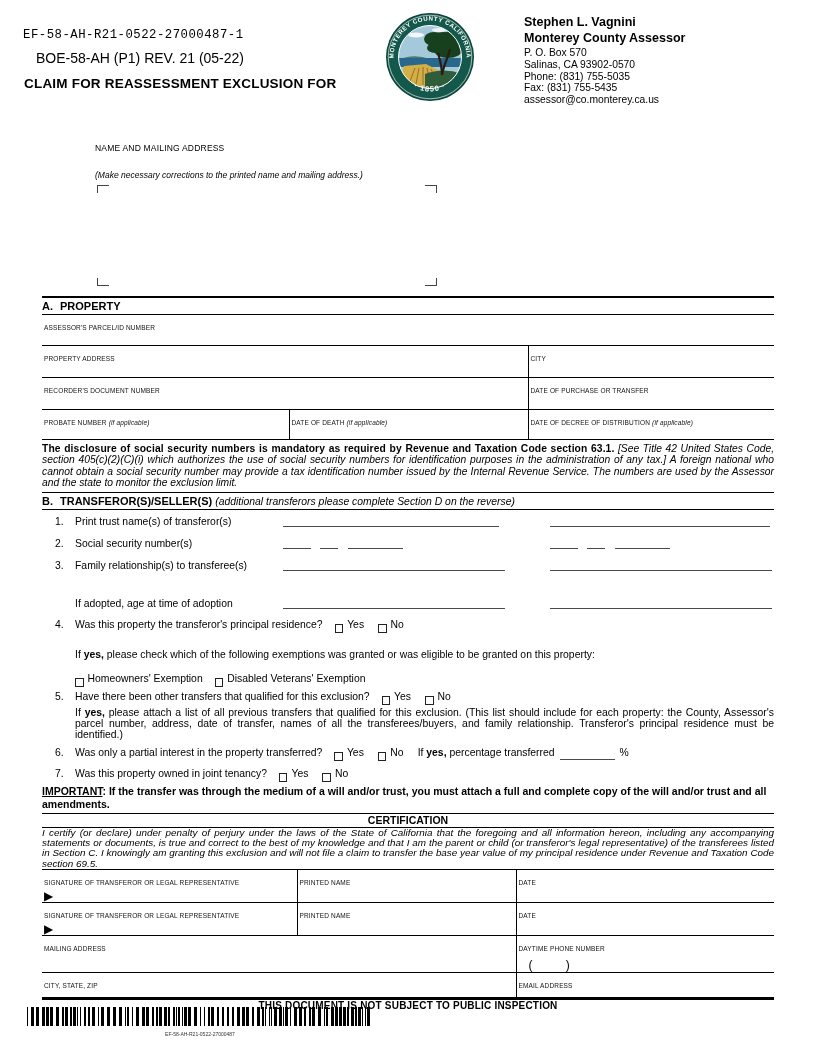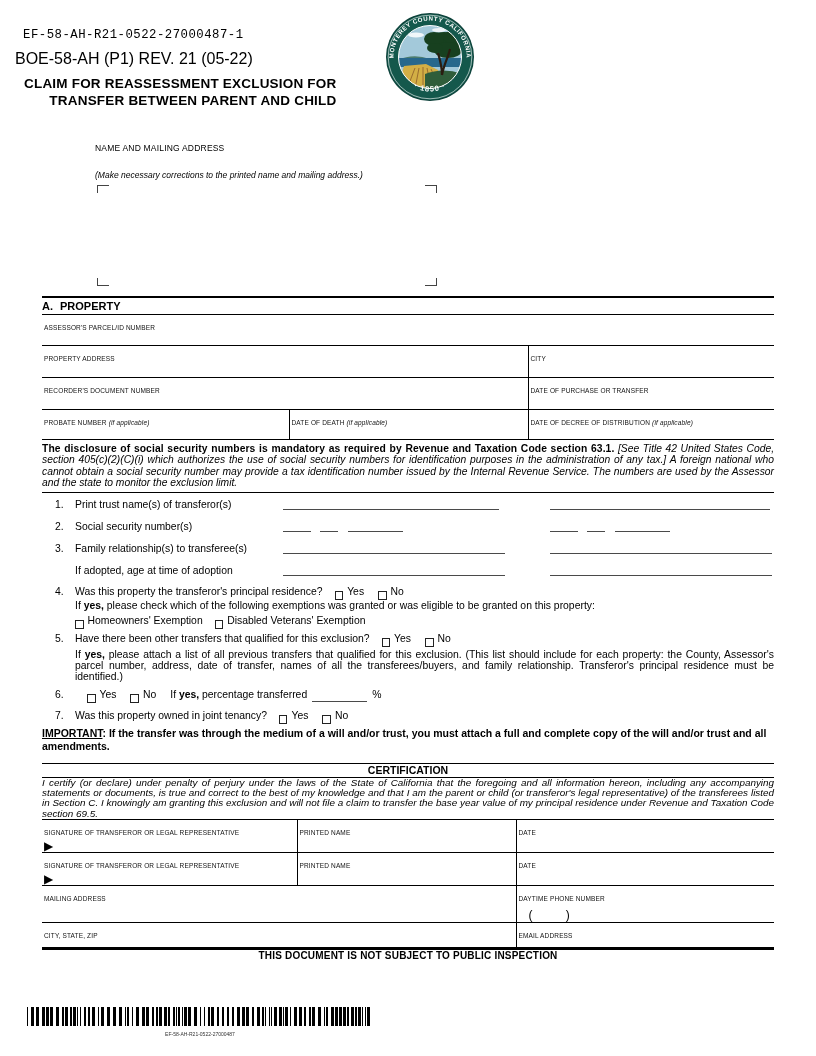--- a/index.html
+++ b/index.html
@@ -2,21 +2,21 @@
 <html><head>
 <meta charset="utf-8">
 <title>Form</title>
 <style>
   * { margin:0; padding:0; box-sizing:border-box; }
   body { background:#888; font-family:"Liberation Sans","DejaVu Sans",sans-serif; color:#000; }
   .page { position:relative; width:816px; height:1056px; background:#fff; margin:0 auto; overflow:hidden; }
 
   
   .doc-id { position:absolute; left:23px; top:28px; font-family:"Liberation Mono","DejaVu Sans Mono",monospace; font-size:12.3px; letter-spacing:.5px; }
-  .form-no { position:absolute; left:15px; top:50px; font-size:16px; }
+  .form-no { position:absolute; left:36px; top:50px; font-size:14px; }
   .form-title { position:absolute; left:24px; top:76px; font-size:13.5px; font-weight:bold; line-height:16.5px; letter-spacing:.2px;text-align:right; }
   .seal { position:absolute; left:385px; top:12px; width:90px; height:92px; }
   .assessor { position:absolute; left:524px; top:14px; }
   .assessor .a-name { font-size:12.5px; font-weight:bold; line-height:16px; }
   .assessor .a-office { font-size:12.5px; font-weight:bold; line-height:17px; }
   .assessor .a-line { font-size:10.3px; line-height:11.8px; }
 
   
   .addr-label { position:absolute; left:95px; top:143px; font-size:8.5px; letter-spacing:.2px; }
   .addr-note { position:absolute; left:95px; top:170px; font-size:8.5px; font-style:italic; }
@@ -46,21 +46,21 @@
   .qlist { padding-top:0; }
   .qrow { position:relative; display:flex; align-items:flex-end; font-size:10.4px; line-height:14px; height:14px; }
   .qnum { display:inline-block; width:20px; margin-left:13px; flex:none; }
   .indent { margin-left:33px; }
   .blank { position:absolute; bottom:2px; border-bottom:1.5px solid #4a4a4a; height:1px; }
   .ib { display:inline-block; border-bottom:1.5px solid #4a4a4a; height:10px; margin:0 5px; }
   .cb { display:inline-block; width:8.5px; height:8.5px; border:1.1px solid #222; margin:0 4px -1px 0; flex:none; }
   .gap12 { display:inline-block; width:12px; } .gap14 { display:inline-block; width:14px; }
   .note3 { margin-left:33px; width:699px; font-size:10.4px; line-height:11.4px; text-align:justify; margin-top:3px; }
 
-  .important { margin-top:4px; padding-bottom:10px; border-bottom:1px solid #000; font-size:10.5px; font-weight:bold; line-height:13px; }
+  .important { margin-top:4px; padding-bottom:2px; border-bottom:1px solid #000; font-size:10.5px; font-weight:bold; line-height:13px; }
   .important .u { text-decoration:underline; }
   .cert-hdr { text-align:center; font-size:10.5px; font-weight:bold; border-bottom:1px solid #000; padding:0 0 1px 0; }
   .cert-text { font-size:9.9px; font-style:italic; line-height:10.3px; text-align:justify; }
 
   table.sig { border-collapse:collapse; width:732px; table-layout:fixed; border-top:1px solid #000; }
   table.sig td { border-bottom:1px solid #000; vertical-align:top; padding:1px 2px 0 2px; }
   table.sig td.vl { border-left:1px solid #000; }
   .arrow { font-size:12px; line-height:12px; margin-top:1px; }
   .parens { font-size:12px; white-space:pre; margin:3px 0 0 10px; }
 
@@ -72,21 +72,20 @@
 </style>
 </head>
 <body>
 
 <div class="page">
 
   <div class="doc-id">EF-58-AH-R21-0522-27000487-1</div>
   <div class="form-no">BOE-58-AH (P1) REV. 21 (05-22)</div>
   <div class="form-title">
     <div>CLAIM FOR REASSESSMENT EXCLUSION FOR</div>
-    <div>TRANSFER BETWEEN PARENT AND CHILD</div>
   </div>
 
   <div class="seal">
     <svg width="90" height="92" viewBox="0 0 90 92">
       <defs>
         <clipPath id="sealclip">
             <circle cx="45" cy="45" r="31.5"></circle>
           </clipPath>
         <path id="arcTop" d="M 16.9,68.4 A 36.5,36.5 0 1 1 73.1,68.4" fill="none"></path>
         <path id="arcBot" d="M 25,73 A 34,34 0 0 0 65,73" fill="none"></path>
@@ -121,20 +120,29 @@
       <circle cx="45" cy="45" r="31.5" fill="none" stroke="#ffffff" stroke-width="1"></circle>
       <text font-family="Liberation Sans, DejaVu Sans, sans-serif" font-size="6.1" font-weight="bold" fill="#ffffff" letter-spacing="0.6">
         <textPath href="#arcTop" startOffset="50%" text-anchor="middle">MONTEREY COUNTY CALIFORNIA</textPath>
       </text>
       <text font-family="Liberation Sans, DejaVu Sans, sans-serif" font-size="7.5" font-weight="bold" fill="#ffffff" letter-spacing="1">
         <textPath href="#arcBot" startOffset="50%" text-anchor="middle">· 1850 ·</textPath>
       </text>
     </svg>
   </div>
 
+  <div class="assessor">
+    <div class="a-name">Stephen L. Vagnini</div>
+    <div class="a-office">Monterey County Assessor</div>
+    <div class="a-line">P. O. Box 570</div>
+    <div class="a-line">Salinas, CA 93902-0570</div>
+    <div class="a-line">Phone: (831) 755-5035</div>
+    <div class="a-line">Fax: (831) 755-5435</div>
+    <div class="a-line">assessor@co.monterey.ca.us</div>
+  </div>
 
   <div class="addr-label">NAME AND MAILING ADDRESS</div>
   <div class="addr-note">(Make necessary corrections to the printed name and mailing address.)</div>
   <div class="crn crn-tl"></div>
   <div class="crn crn-tr"></div>
   <div class="crn crn-bl"></div>
   <div class="crn crn-br"></div>
 
   <div class="content">
 
@@ -163,20 +171,21 @@
       <tr style="height:30px">
         <td><span class="fl"><span>PROBATE NUMBER</span> <i>(if applicable)</i></span></td>
         <td class="vl"><span class="fl"><span>DATE OF DEATH</span> <i>(if applicable)</i></span></td>
         <td class="vl"><span class="fl"><span>DATE OF DECREE OF DISTRIBUTION</span> <i>(if applicable)</i></span></td>
       </tr>
     </tbody>
       </table>
 
     <div class="para"><b>The disclosure of social security numbers is mandatory as required by Revenue and Taxation Code section 63.1.</b> <i>[See Title 42 United States Code, section 405(c)(2)(C)(i) which authorizes the use of social security numbers for identification purposes in the administration of any tax.] A foreign national who cannot obtain a social security number may provide a tax identification number issued by the Internal Revenue Service. The numbers are used by the Assessor and the state to monitor the exclusion limit.</i></div>
 
+    <div class="sec-hdr"><span class="sec-letter">B.</span><span>TRANSFEROR(S)/SELLER(S)</span> <span class="sec-note">(additional transferors please complete Section D on the reverse)</span></div>
 
     <div class="qlist">
 
       <div class="qrow" style="margin-top:5px">
         <span class="qnum">1.</span>
         <span>Print trust name(s) of transferor(s)</span>
         <span class="blank" style="left:241px;width:216px"></span>
         <span class="blank" style="left:508px;width:220px"></span>
       </div>
 
@@ -191,43 +200,43 @@
         <span class="blank" style="left:573px;width:55px"></span>
       </div>
 
       <div class="qrow" style="margin-top:8px">
         <span class="qnum">3.</span>
         <span>Family relationship(s) to transferee(s)</span>
         <span class="blank" style="left:241px;width:222px"></span>
         <span class="blank" style="left:508px;width:222px"></span>
       </div>
 
-      <div class="qrow" style="margin-top:8px">
+      <div class="qrow" style="margin-top:24px">
         <span class="qnum"></span>
         <span>If adopted, age at time of adoption</span>
         <span class="blank" style="left:241px;width:222px"></span>
         <span class="blank" style="left:508px;width:222px"></span>
       </div>
 
       <div class="qrow" style="margin-top:7px">
         <span class="qnum">4.</span>
         <span>Was this property the transferor's principal residence?</span>
         <span class="gap12"></span>
         <span class="cb"></span>
           <span>Yes</span>
         <span class="gap14"></span>
         <span class="cb"></span>
           <span>No</span>
       </div>
 
-      <div class="qrow indent" style="margin-top:0">
+      <div class="qrow indent" style="margin-top:16px">
         <span><span>If</span> <b>yes,</b> <span>please check which of the following exemptions was granted or was eligible to be granted on this property:</span></span>
       </div>
 
-      <div class="qrow indent" style="margin-top:1px">
+      <div class="qrow indent" style="margin-top:10px">
         <span class="cb"></span>
           <span>Homeowners' Exemption</span>
         <span class="gap12"></span>
         <span class="cb"></span>
           <span>Disabled Veterans' Exemption</span>
       </div>
 
       <div class="qrow" style="margin-top:4px">
         <span class="qnum">5.</span>
         <span>Have there been other transfers that qualified for this exclusion?</span>
@@ -236,20 +245,21 @@
           <span>Yes</span>
         <span class="gap14"></span>
         <span class="cb"></span>
           <span>No</span>
       </div>
 
       <div class="note3"><span>If</span> <b>yes,</b> <span>please attach a list of all previous transfers that qualified for this exclusion. (This list should include for each property: the County, Assessor's parcel number, address, date of transfer, names of all the transferees/buyers, and family relationship. Transferor's principal residence must be identified.)</span></div>
 
       <div class="qrow" style="margin-top:5px">
         <span class="qnum">6.</span>
+        <span>Was only a partial interest in the property transferred?</span>
         <span class="gap12"></span>
         <span class="cb"></span>
           <span>Yes</span>
         <span class="gap14"></span>
         <span class="cb"></span>
           <span>No</span>
         <span class="gap14"></span>
         <span><span>If</span> <b>yes,</b> <span>percentage transferred</span></span>
         <span class="ib" style="width:55px"></span>
         <span>%</span>

